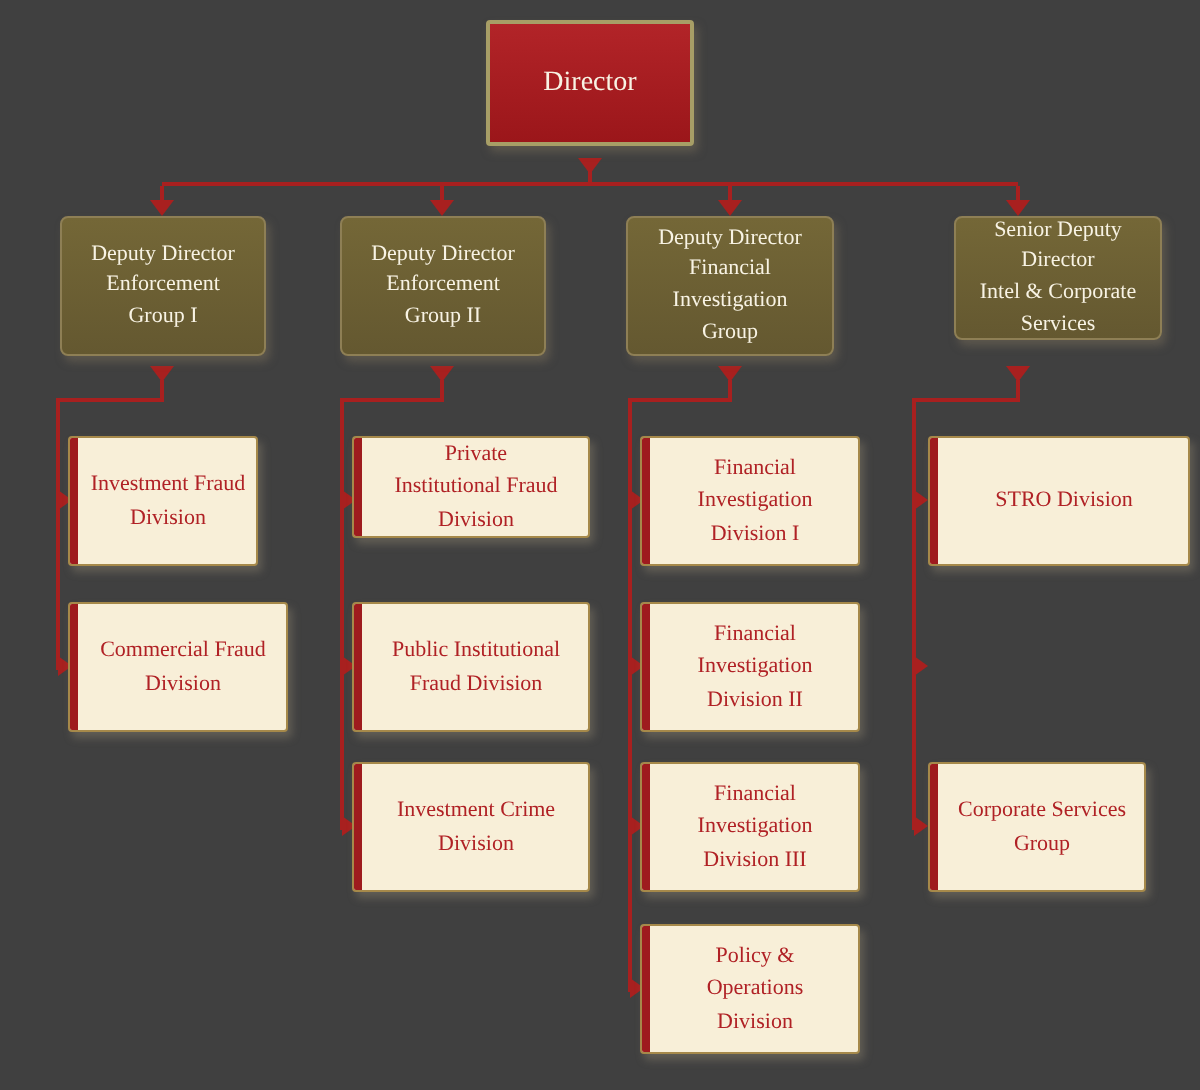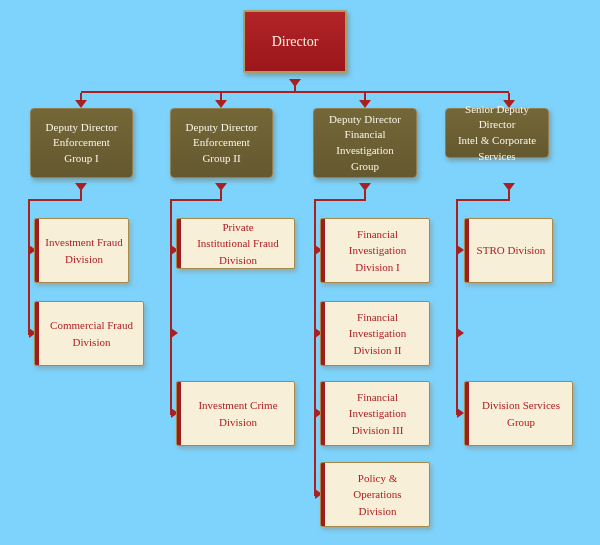--- a/index.html
+++ b/index.html
@@ -1,17 +1,17 @@
 <!DOCTYPE html>
 <html style="--director_bg_top: #B22428; --director_bg_bottom: #9B161A; --gold_border: #A79E66; --deputy_bg_top: #746737; --deputy_bg_bottom: #645830; --deputy_border: #8E7F55; --light_text: #F8F3E4; --division_bg: #F8EFD8; --division_border: #A6894A; --division_text: #B02125; --bar_red: #9E1B1E; --line_red: #A8201F;"><head>
 <meta charset="utf-8">
 <style>
   html,body{margin:0;padding:0;background:#ffffff;}
   .canvas{
-    position:relative;width:600px;height:545px;background:#7dd3fc;
+    position:relative;width:600px;height:545px;background:#404040;
     font-family:"Liberation Serif","DejaVu Serif",serif;overflow:hidden;
   }
   .box{
     position:absolute;box-sizing:border-box;
     display:flex;align-items:center;justify-content:center;
     text-align:center;
   }
   .lbl{white-space:pre-line;display:block;width:100%;}
   .director{
     background:linear-gradient(var(--director_bg_top),var(--director_bg_bottom));
@@ -109,40 +109,44 @@
     <span class="lbl">Deputy Director
 Enforcement
 Group II</span>
   </div>
   <div class="box deputy" style="left:313px;top:108px;width:104px;height:70px">
     <span class="lbl">Deputy Director
 Financial
 Investigation
 Group</span>
   </div>
-  <div class="box deputy" style="left:445px;top:108px;width:104px;height:50px">
+  <div class="box deputy" style="left:477px;top:108px;width:104px;height:62px">
     <span class="lbl">Senior Deputy
 Director
 Intel &amp; Corporate
 Services</span>
   </div>
 
   <div class="box division" style="left:34px;top:218px;width:95px;height:65px">
     <span class="lbl">Investment Fraud
 Division</span>
   </div>
   <div class="box division" style="left:34px;top:301px;width:110px;height:65px">
     <span class="lbl">Commercial Fraud
 Division</span>
   </div>
 
   <div class="box division" style="left:176px;top:218px;width:119px;height:51px">
     <span class="lbl">Private
 Institutional Fraud
 Division</span>
+  </div>
+  <div class="box division" style="left:176px;top:301px;width:119px;height:65px">
+    <span class="lbl">Public Institutional
+Fraud Division</span>
   </div>
   <div class="box division" style="left:176px;top:381px;width:119px;height:65px">
     <span class="lbl">Investment Crime
 Division</span>
   </div>
 
   <div class="box division" style="left:320px;top:218px;width:110px;height:65px">
     <span class="lbl">Financial
 Investigation
 Division I</span>
@@ -156,21 +160,21 @@
     <span class="lbl">Financial
 Investigation
 Division III</span>
   </div>
   <div class="box division" style="left:320px;top:462px;width:110px;height:65px">
     <span class="lbl">Policy &amp;
 Operations
 Division</span>
   </div>
 
-  <div class="box division" style="left:464px;top:218px;width:89px;height:65px">
+  <div class="box division" style="left:464px;top:218px;width:131px;height:65px">
     <span class="lbl">STRO Division</span>
   </div>
   <div class="box division" style="left:464px;top:381px;width:109px;height:65px">
-    <span class="lbl">Division Services
+    <span class="lbl">Corporate Services
 Group</span>
   </div>
 
 </div>
 
 </body></html>

